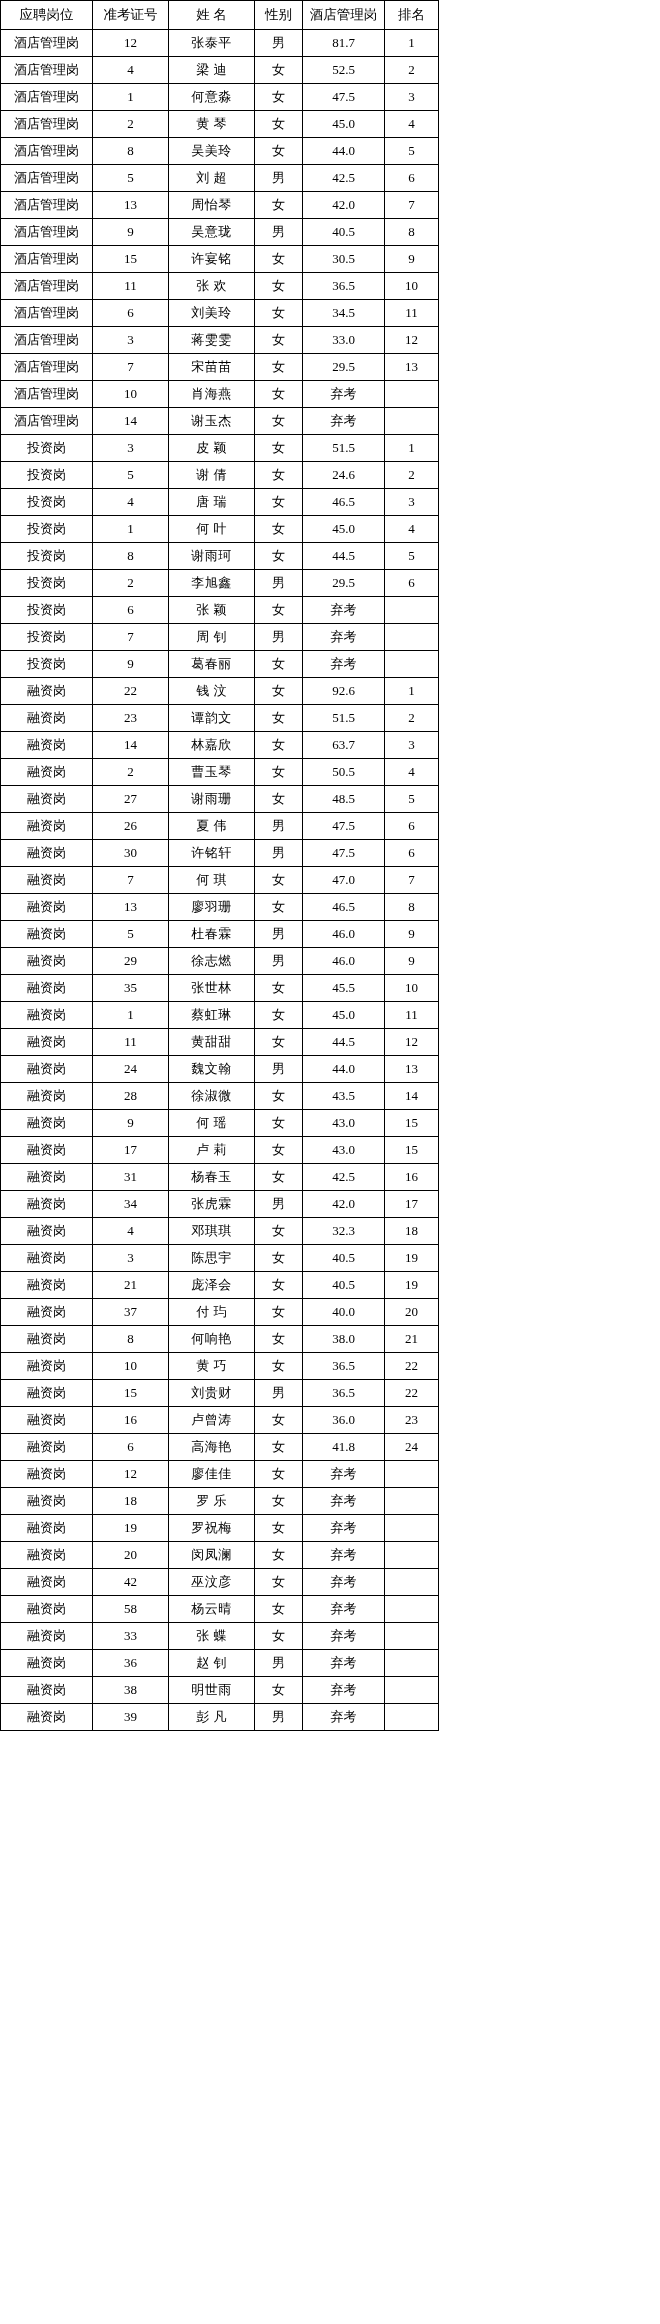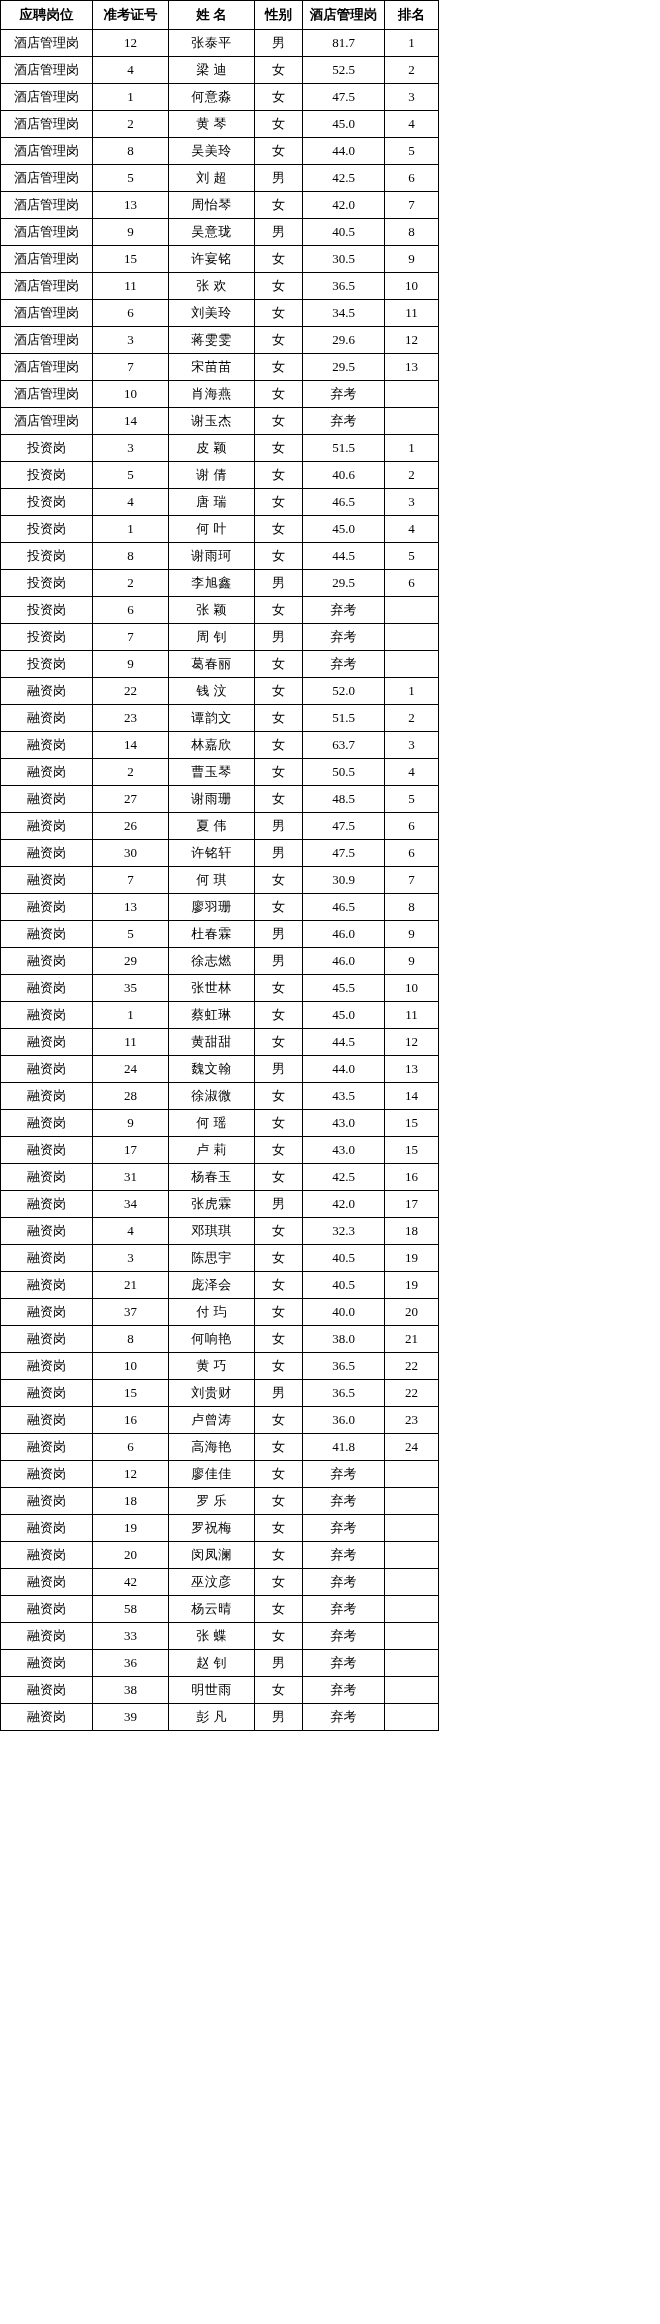--- a/index.html
+++ b/index.html
@@ -29,21 +29,21 @@
     border: 1px solid #000000;
     text-align: center;
     vertical-align: middle;
     font-size: 13px;
     height: 26px;
     padding: 0 2px;
     color: #000000;
     line-height: 1.1;
   }
   #score-table thead th {
-    font-weight: bold;
+    font-weight: normal;
     font-size: 13.5px;
     height: 28px;
   }
   #score-table td.name {
     letter-spacing: 0.5px;
   }
   .sep-top td {
     border-top: 1px dashed #000000;
   }
 </style>
@@ -156,21 +156,21 @@
         <td class="name">刘美玲</td>
         <td>女</td>
         <td>34.5</td>
         <td>11</td>
       </tr>
       <tr>
         <td>酒店管理岗</td>
         <td>3</td>
         <td class="name">蒋雯雯</td>
         <td>女</td>
-        <td>29.6</td>
+        <td>33.0</td>
         <td>12</td>
       </tr>
       <tr>
         <td>酒店管理岗</td>
         <td>7</td>
         <td class="name">宋苗苗</td>
         <td>女</td>
         <td>29.5</td>
         <td>13</td>
       </tr>
@@ -196,21 +196,21 @@
         <td class="name">皮  颖</td>
         <td>女</td>
         <td>51.5</td>
         <td>1</td>
       </tr>
       <tr>
         <td>投资岗</td>
         <td>5</td>
         <td class="name">谢  倩</td>
         <td>女</td>
-        <td>40.6</td>
+        <td>24.6</td>
         <td>2</td>
       </tr>
       <tr>
         <td>投资岗</td>
         <td>4</td>
         <td class="name">唐  瑞</td>
         <td>女</td>
         <td>46.5</td>
         <td>3</td>
       </tr>
@@ -260,21 +260,21 @@
         <td class="name">葛春丽</td>
         <td>女</td>
         <td>弃考</td>
         <td></td>
       </tr>
       <tr>
         <td>融资岗</td>
         <td>22</td>
         <td class="name">钱  汶</td>
         <td>女</td>
-        <td>52.0</td>
+        <td>92.6</td>
         <td>1</td>
       </tr>
       <tr>
         <td>融资岗</td>
         <td>23</td>
         <td class="name">谭韵文</td>
         <td>女</td>
         <td>51.5</td>
         <td>2</td>
       </tr>
@@ -316,21 +316,21 @@
         <td class="name">许铭轩</td>
         <td>男</td>
         <td>47.5</td>
         <td>6</td>
       </tr>
       <tr>
         <td>融资岗</td>
         <td>7</td>
         <td class="name">何  琪</td>
         <td>女</td>
-        <td>30.9</td>
+        <td>47.0</td>
         <td>7</td>
       </tr>
       <tr>
         <td>融资岗</td>
         <td>13</td>
         <td class="name">廖羽珊</td>
         <td>女</td>
         <td>46.5</td>
         <td>8</td>
       </tr>

